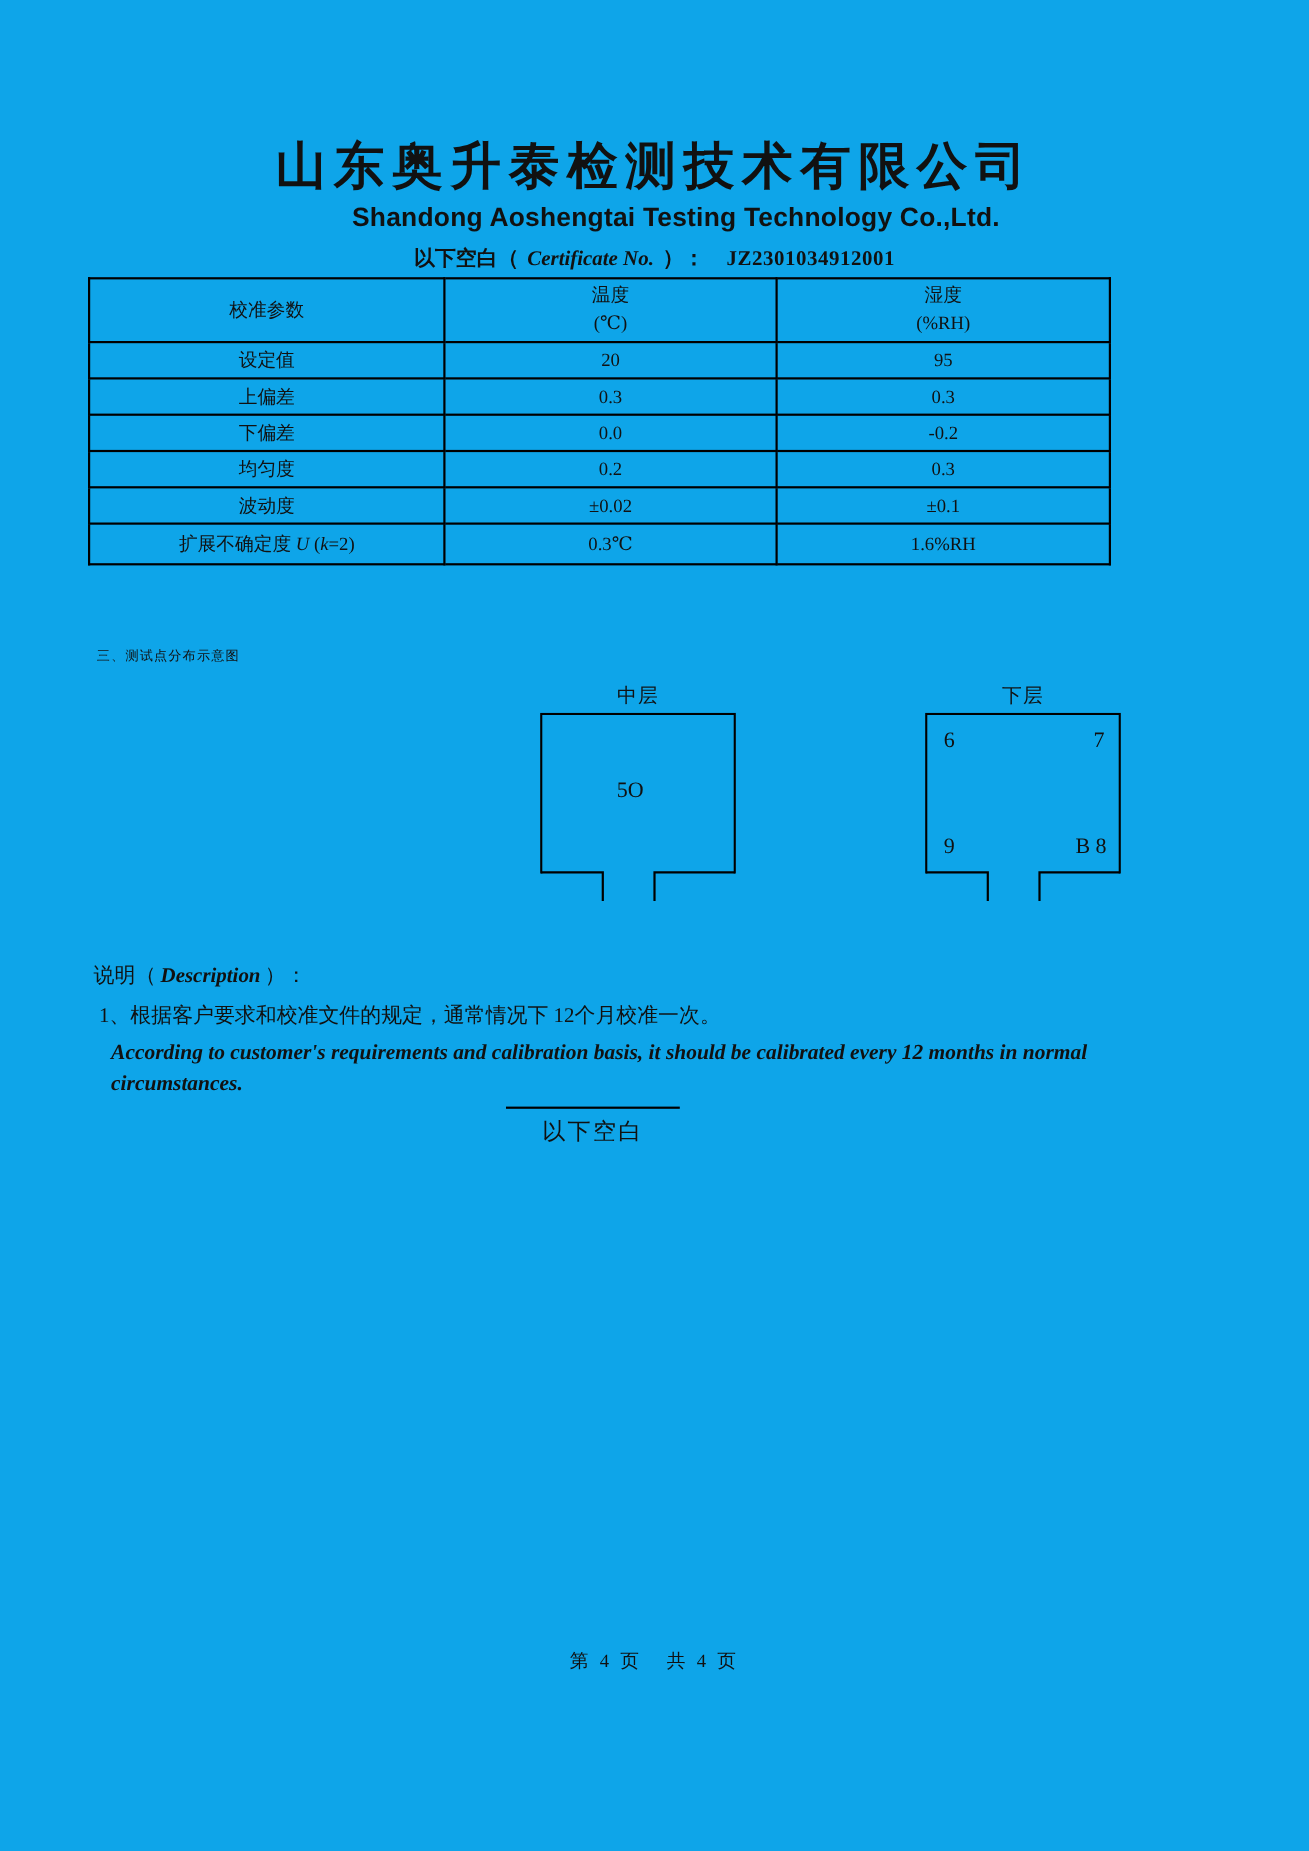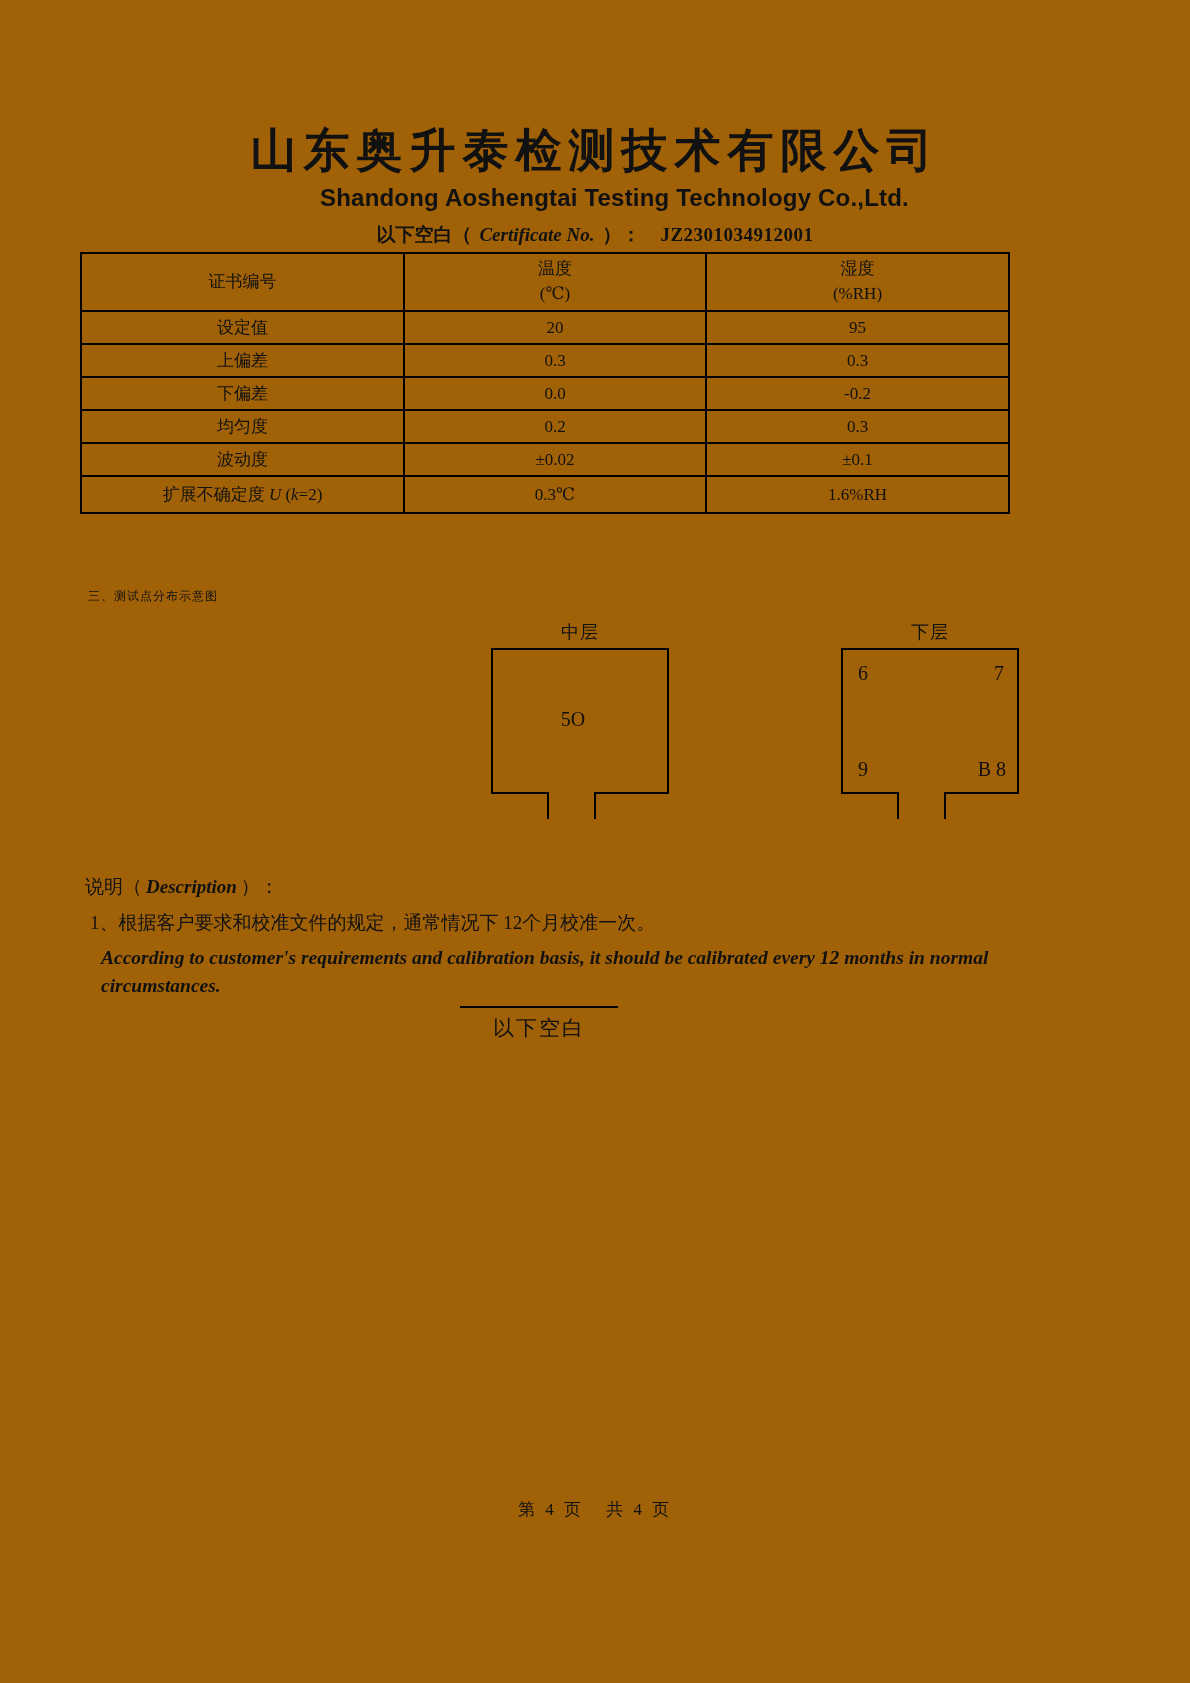--- a/index.html
+++ b/index.html
@@ -1,21 +1,21 @@
 <!DOCTYPE html>
 <html><head>
 <meta charset="utf-8">
 <style>
   * { margin:0; padding:0; box-sizing:border-box; }
   html,body { background:#e8e8e8; }
   .page {
     position:relative;
     width:1190px; height:1683px;
     margin:0 auto;
-    background:#a16207;
+    background:#0ea5e9;
     color:#111;
     font-family:"Liberation Serif","DejaVu Serif",serif;
     overflow:hidden;
   }
   
   .company-zh {
     position:absolute; top:120px; left:0; width:100%;
     text-align:center;
     font-size:46px; font-weight:bold;
     letter-spacing:7px;
@@ -114,21 +114,21 @@
   </div>
 
   <table class="cal">
     <colgroup>
         <col class="c1">
         <col class="c2">
         <col class="c3">
       </colgroup>
     <tbody>
         <tr class="hdr">
-      <td>证书编号</td>
+      <td>校准参数</td>
       <td>
         <div>温度</div>
         <div>(℃)</div>
       </td>
       <td>
         <div>湿度</div>
         <div>(%RH)</div>
       </td>
     </tr>
     <tr class="row">

